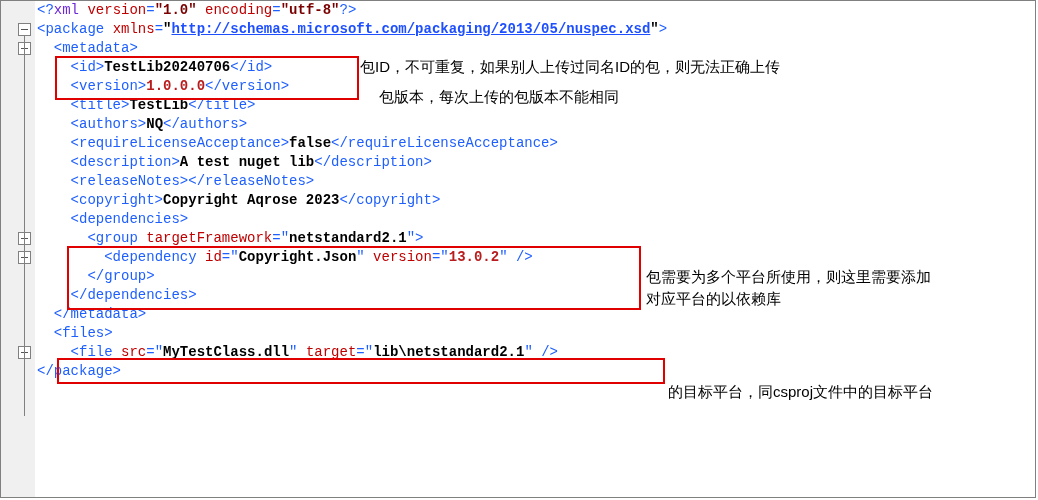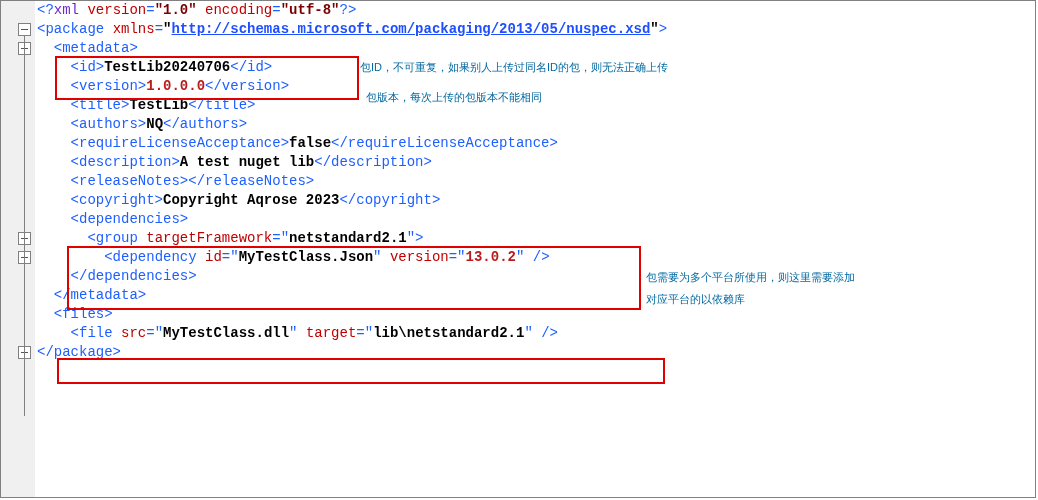--- a/index.html
+++ b/index.html
@@ -65,23 +65,23 @@
   .txt  { color: #000000; font-weight: bold; }
   .pq   { color: #7a0000; font-weight: bold;}
   .vrs  { color: #b91c1c; font-weight: bold;}
   .anno-box {
     position: absolute;
     border: 2px solid #e00000;
     pointer-events: none;
   }
   .anno-text {
     position: absolute;
-    color: #0369a1;
+    color: #000000;
     font-family: "Microsoft YaHei", "SimSun", sans-serif;
-    font-size: 11px;
+    font-size: 15px;
     line-height: 22px;
     white-space: nowrap;
   }
 </style>
 </head>
 <body>
 
 <div class="editor">
 
   <div class="gutter">
@@ -125,32 +125,34 @@
     <div class="ln">&nbsp;&nbsp;&nbsp;&nbsp;<span class="tag">&lt;id&gt;</span><span class="txt">TestLib20240706</span><span class="tag">&lt;/id&gt;</span></div>
     <div class="ln">&nbsp;&nbsp;&nbsp;&nbsp;<span class="tag">&lt;version&gt;</span><span class="vrs">1.0.0.0</span><span class="tag">&lt;/version&gt;</span></div>
     <div class="ln">&nbsp;&nbsp;&nbsp;&nbsp;<span class="tag">&lt;title&gt;</span><span class="txt">TestLib</span><span class="tag">&lt;/title&gt;</span></div>
     <div class="ln">&nbsp;&nbsp;&nbsp;&nbsp;<span class="tag">&lt;authors&gt;</span><span class="txt">NQ</span><span class="tag">&lt;/authors&gt;</span></div>
     <div class="ln">&nbsp;&nbsp;&nbsp;&nbsp;<span class="tag">&lt;requireLicenseAcceptance&gt;</span><span class="txt">false</span><span class="tag">&lt;/requireLicenseAcceptance&gt;</span></div>
     <div class="ln">&nbsp;&nbsp;&nbsp;&nbsp;<span class="tag">&lt;description&gt;</span><span class="txt">A test nuget lib</span><span class="tag">&lt;/description&gt;</span></div>
     <div class="ln">&nbsp;&nbsp;&nbsp;&nbsp;<span class="tag">&lt;releaseNotes&gt;&lt;/releaseNotes&gt;</span></div>
     <div class="ln">&nbsp;&nbsp;&nbsp;&nbsp;<span class="tag">&lt;copyright&gt;</span><span class="txt">Copyright Aqrose 2023</span><span class="tag">&lt;/copyright&gt;</span></div>
     <div class="ln">&nbsp;&nbsp;&nbsp;&nbsp;<span class="tag">&lt;dependencies&gt;</span></div>
     <div class="ln">&nbsp;&nbsp;&nbsp;&nbsp;&nbsp;&nbsp;<span class="tag">&lt;group </span><span class="attr">targetFramework</span><span class="tag">="</span><span class="txt">netstandard2.1</span><span class="tag">"&gt;</span></div>
-    <div class="ln">&nbsp;&nbsp;&nbsp;&nbsp;&nbsp;&nbsp;&nbsp;&nbsp;<span class="tag">&lt;dependency </span><span class="attr">id</span><span class="tag">="</span><span class="txt">MyTestClass.Json</span><span class="tag">" </span><span class="attr">version</span><span class="tag">="</span><span class="vrs">13.0.2</span><span class="tag">"</span><span class="tag"> /&gt;</span></div>
+    <div class="ln">&nbsp;&nbsp;&nbsp;&nbsp;&nbsp;&nbsp;&nbsp;&nbsp;<span class="tag">&lt;dependency </span><span class="attr">id</span><span class="tag">="</span><span class="txt">Copyright.Json</span><span class="tag">" </span><span class="attr">version</span><span class="tag">="</span><span class="vrs">13.0.2</span><span class="tag">"</span><span class="tag"> /&gt;</span></div>
+    <div class="ln">&nbsp;&nbsp;&nbsp;&nbsp;&nbsp;&nbsp;<span class="tag">&lt;/group&gt;</span></div>
     <div class="ln">&nbsp;&nbsp;&nbsp;&nbsp;<span class="tag">&lt;/dependencies&gt;</span></div>
     <div class="ln">&nbsp;&nbsp;<span class="tag">&lt;/metadata&gt;</span></div>
     <div class="ln">&nbsp;&nbsp;<span class="tag">&lt;files&gt;</span></div>
     <div class="ln">&nbsp;&nbsp;&nbsp;&nbsp;<span class="tag">&lt;file </span><span class="attr">src</span><span class="tag">="</span><span class="txt">MyTestClass.dll</span><span class="tag">" </span><span class="attr">target</span><span class="tag">="</span><span class="txt">lib\netstandard2.1</span><span class="tag">"</span><span class="tag"> /&gt;</span></div>
     <div class="ln"><span class="tag">&lt;/package&gt;</span></div>
   </div>
 
   <div class="anno-box" style="left:54px; top:55px;  width:300px; height:40px;"></div>
   <div class="anno-box" style="left:66px; top:245px; width:570px; height:60px;"></div>
   <div class="anno-box" style="left:56px; top:357px; width:604px; height:22px;"></div>
 
   <div class="anno-text" style="left:359px; top:55px;">包ID，不可重复，如果别人上传过同名ID的包，则无法正确上传</div>
-  <div class="anno-text" style="left:365px; top:85px;">包版本，每次上传的包版本不能相同</div>
+  <div class="anno-text" style="left:378px; top:85px;">包版本，每次上传的包版本不能相同</div>
 
   <div class="anno-text" style="left:645px; top:287px;">对应平台的以依赖库</div>
   <div class="anno-text" style="left:645px; top:265px;">包需要为多个平台所使用，则这里需要添加</div>
 
+  <div class="anno-text" style="left:667px; top:380px;">的目标平台，同csproj文件中的目标平台</div>
 
 </div>
 
 </body></html>

